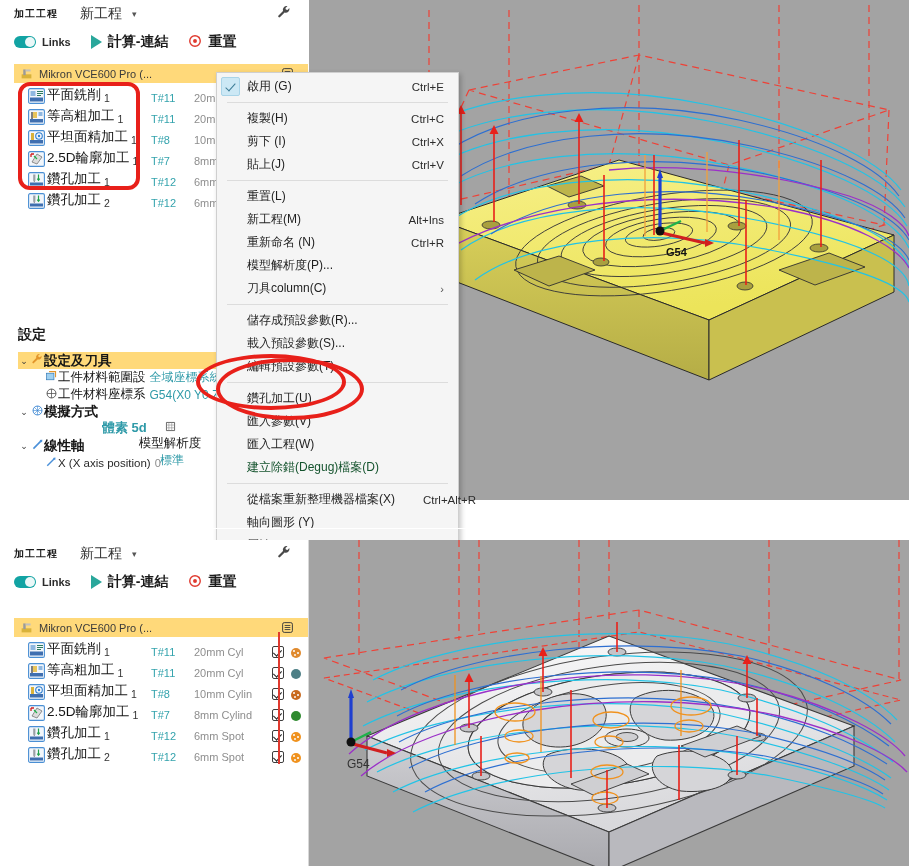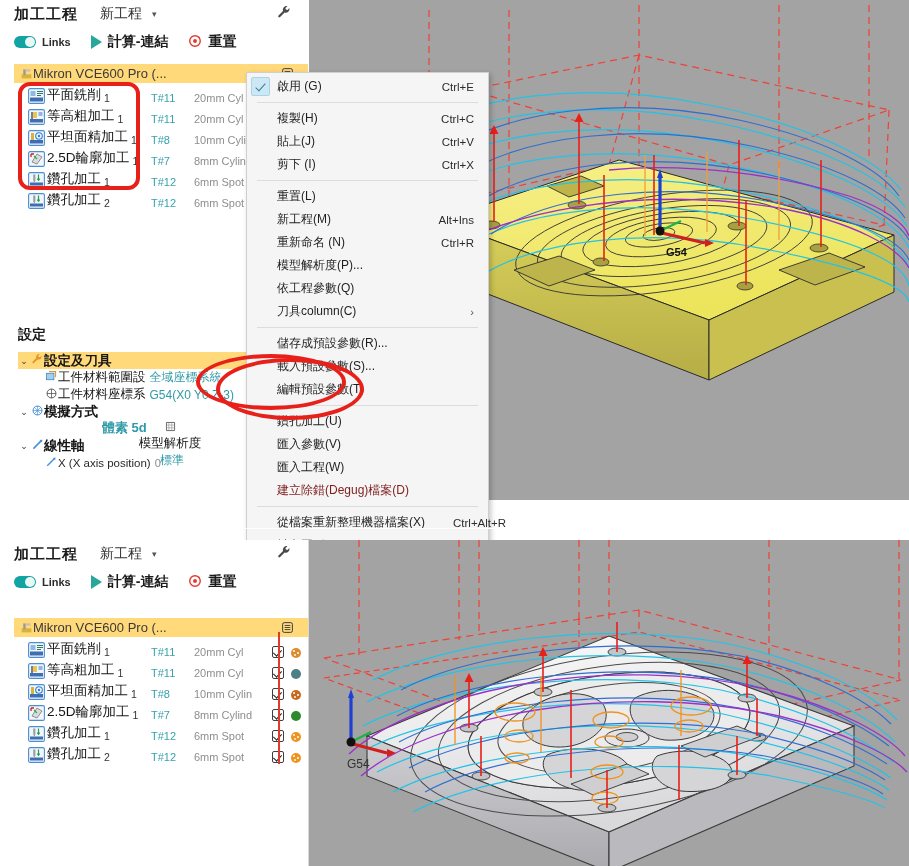--- a/index.html
+++ b/index.html
@@ -10,21 +10,21 @@
     font-family: "Liberation Sans", "DejaVu Sans", sans-serif;
     color: #222;
     overflow: hidden;
     position: relative;
   }
 
   
   .panel { position:absolute; background:#fff; }
 
   .hdr-row1 { display:flex; align-items:center; height:28px; padding-left:14px; }
-  .hdr-title { font-size:15px; font-weight:bold; letter-spacing:1px; color:#1b1b1b; }
+  .hdr-title { font-size:10px; font-weight:bold; letter-spacing:1px; color:#1b1b1b; }
   .hdr-proj { font-size:14px; color:#333; margin-left:22px; }
   .hdr-caret { margin-left:10px; font-size:9px; color:#555; }
   .hdr-wrench { margin-left:auto; margin-right:16px; color:#4a4a4a; }
 
   .hdr-row2 { display:flex; align-items:center; height:28px; padding-left:14px; gap:20px; }
   .tgl-wrap { display:flex; align-items:center; gap:6px; }
   .tgl {
     width:22px; height:12px; border-radius:7px; background:#12a3a3;
     position:relative; display:inline-block;
   }
@@ -39,21 +39,21 @@
     border-top:7px solid transparent;border-bottom:7px solid transparent;
   }
   .reset-ic { color:#e03a2f; font-size:14px; line-height:1; }
 
   
   .tree { position:absolute; font-size:12px; }
   .tr-root {
     display:flex; align-items:center; height:19px;
     background:#ffd97a; padding-left:6px; position:relative;
   }
-  .tr-root-lbl { font-size:13px; color:#3a3a3a; margin-left:0; }
+  .tr-root-lbl { font-size:11px; color:#3a3a3a; margin-left:6px; }
   .tr-root-ic { width:13px;height:13px;display:inline-block;position:relative; }
   .tr-root-menu { position:absolute; right:14px; top:3px; width:13px; height:13px; }
 
   .tr-row { display:flex; align-items:flex-end; height:21px; position:relative; }
   .tr-ic { width:17px; height:16px; margin-left:14px; margin-right:2px; flex:none; }
   .tr-name { font-size:13.5px; color:#151515; white-space:nowrap; }
   .tr-num { font-size:10.5px; color:#333; margin-left:3px; }
   .tr-tool { position:absolute; left:137px; font-size:11px; color:#34a3ad; }
   .tr-desc { position:absolute; left:180px; font-size:11px; color:#8e8e8e; white-space:nowrap; overflow:hidden; }
   .tr-chk { position:absolute; left:258px; width:12px;height:12px;
@@ -74,39 +74,39 @@
   .st-grp { font-size:13.5px; font-weight:bold; color:#151515; }
   .st-lbl { font-size:12.5px; color:#151515; }
   .st-lbl-sm { font-size:11.5px; color:#2a2a2a; }
   .st-val { font-size:12px; color:#2f9aa8; margin-left:4px; }
   .st-val-gray { font-size:11px; color:#8c8c8c; margin-left:4px; }
   .st-hl { background:#ffd97a; }
 
   
   .ctx {
     position:absolute; background:#f5f5f5; border:1px solid #cfcfcf;
-    box-shadow:2px 2px 5px rgba(0,0,0,.22); font-size:12px; padding:2px 0;margin-left:30px;
+    box-shadow:2px 2px 5px rgba(0,0,0,.22); font-size:12px; padding:2px 0;
   }
   .ctx-item {
     display:flex; align-items:center; height:23px; padding:0 14px 0 30px;
     position:relative; color:#1e1e1e; white-space:nowrap;
   }
   .ctx-item .lbl { font-size:12px; }
   .ctx-item .acc { margin-left:auto; padding-left:28px; font-size:11.5px; color:#2c2c2c; }
   .ctx-item .sub { margin-left:auto; font-size:11px; color:#555; }
   .ctx-sep { height:1px; background:#dcdcdc; margin:4px 10px; }
   .ctx-check {
     position:absolute; left:4px; top:2px; width:19px; height:19px;
     background:#cce8f5; border:1px solid #a9d4e8; border-radius:2px;
   }
   .ctx-check:after {
     content:""; position:absolute; left:6px; top:3px; width:4px; height:9px;
     border:solid #3d7c96; border-width:0 1.7px 1.7px 0; transform:rotate(42deg);
   }
-  .ctx-faded { color:#7f1d1d; }
+  .ctx-faded { color:#14532d; }
 
   
   .ann { position:absolute; border:4px solid #e8201a; pointer-events:none; }
   .ann-box { border-radius:12px; }
   .ann-oval { border-radius:50%; }
 
   .divider { position:absolute; background:#d8d8d8; }
   .vp { position:absolute; overflow:hidden; background:#a3a3a3; }
 </style>
 </head>
@@ -429,44 +429,41 @@
         <span class="ctx-check"></span>
         <span class="lbl">啟用 (G)</span>
         <span class="acc">Ctrl+E</span>
       </div>
       <div class="ctx-sep"></div>
       <div class="ctx-item">
         <span class="lbl">複製(H)</span>
         <span class="acc">Ctrl+C</span>
       </div>
       <div class="ctx-item">
+        <span class="lbl">剪下 (I)</span>
+        <span class="acc">Ctrl+X</span>
+      </div>
+      <div class="ctx-item">
         <span class="lbl">貼上(J)</span>
         <span class="acc">Ctrl+V</span>
       </div>
-      <div class="ctx-item">
-        <span class="lbl">剪下 (I)</span>
-        <span class="acc">Ctrl+X</span>
-      </div>
       <div class="ctx-sep"></div>
       <div class="ctx-item">
         <span class="lbl">重置(L)</span>
       </div>
       <div class="ctx-item">
         <span class="lbl">新工程(M)</span>
         <span class="acc">Alt+Ins</span>
       </div>
       <div class="ctx-item">
         <span class="lbl">重新命名 (N)</span>
         <span class="acc">Ctrl+R</span>
       </div>
       <div class="ctx-item">
         <span class="lbl">模型解析度(P)...</span>
-      </div>
-      <div class="ctx-item">
-        <span class="lbl">依工程參數(Q)</span>
       </div>
       <div class="ctx-item">
         <span class="lbl">刀具column(C)</span>
         <span class="sub">›</span>
       </div>
       <div class="ctx-sep"></div>
       <div class="ctx-item">
         <span class="lbl">儲存成預設參數(R)...</span>
       </div>
       <div class="ctx-item">

